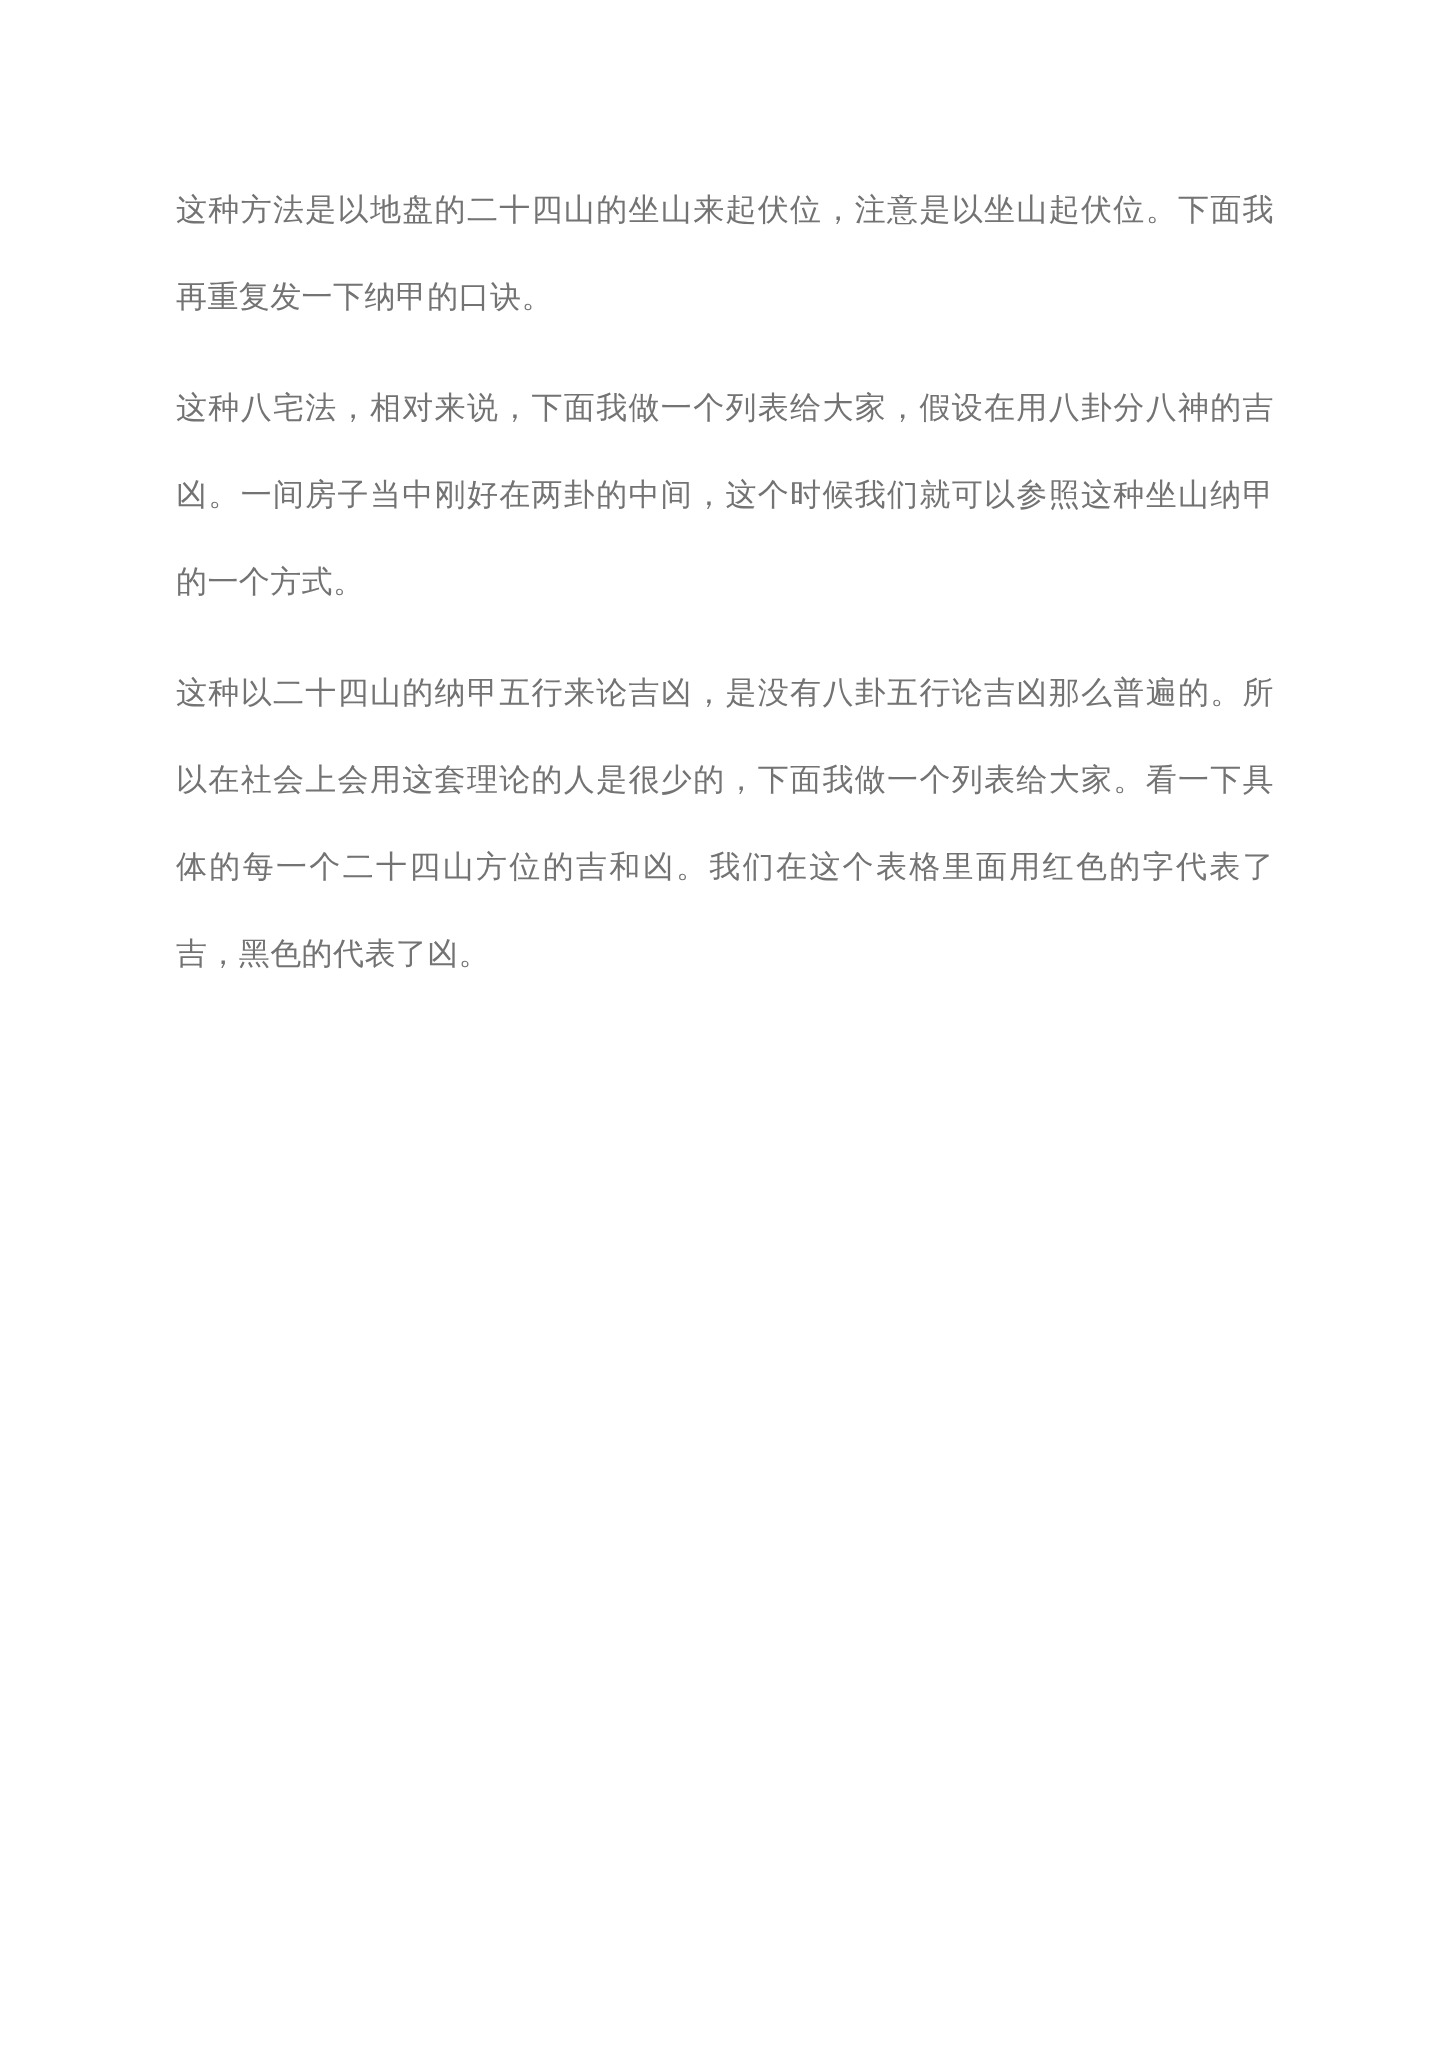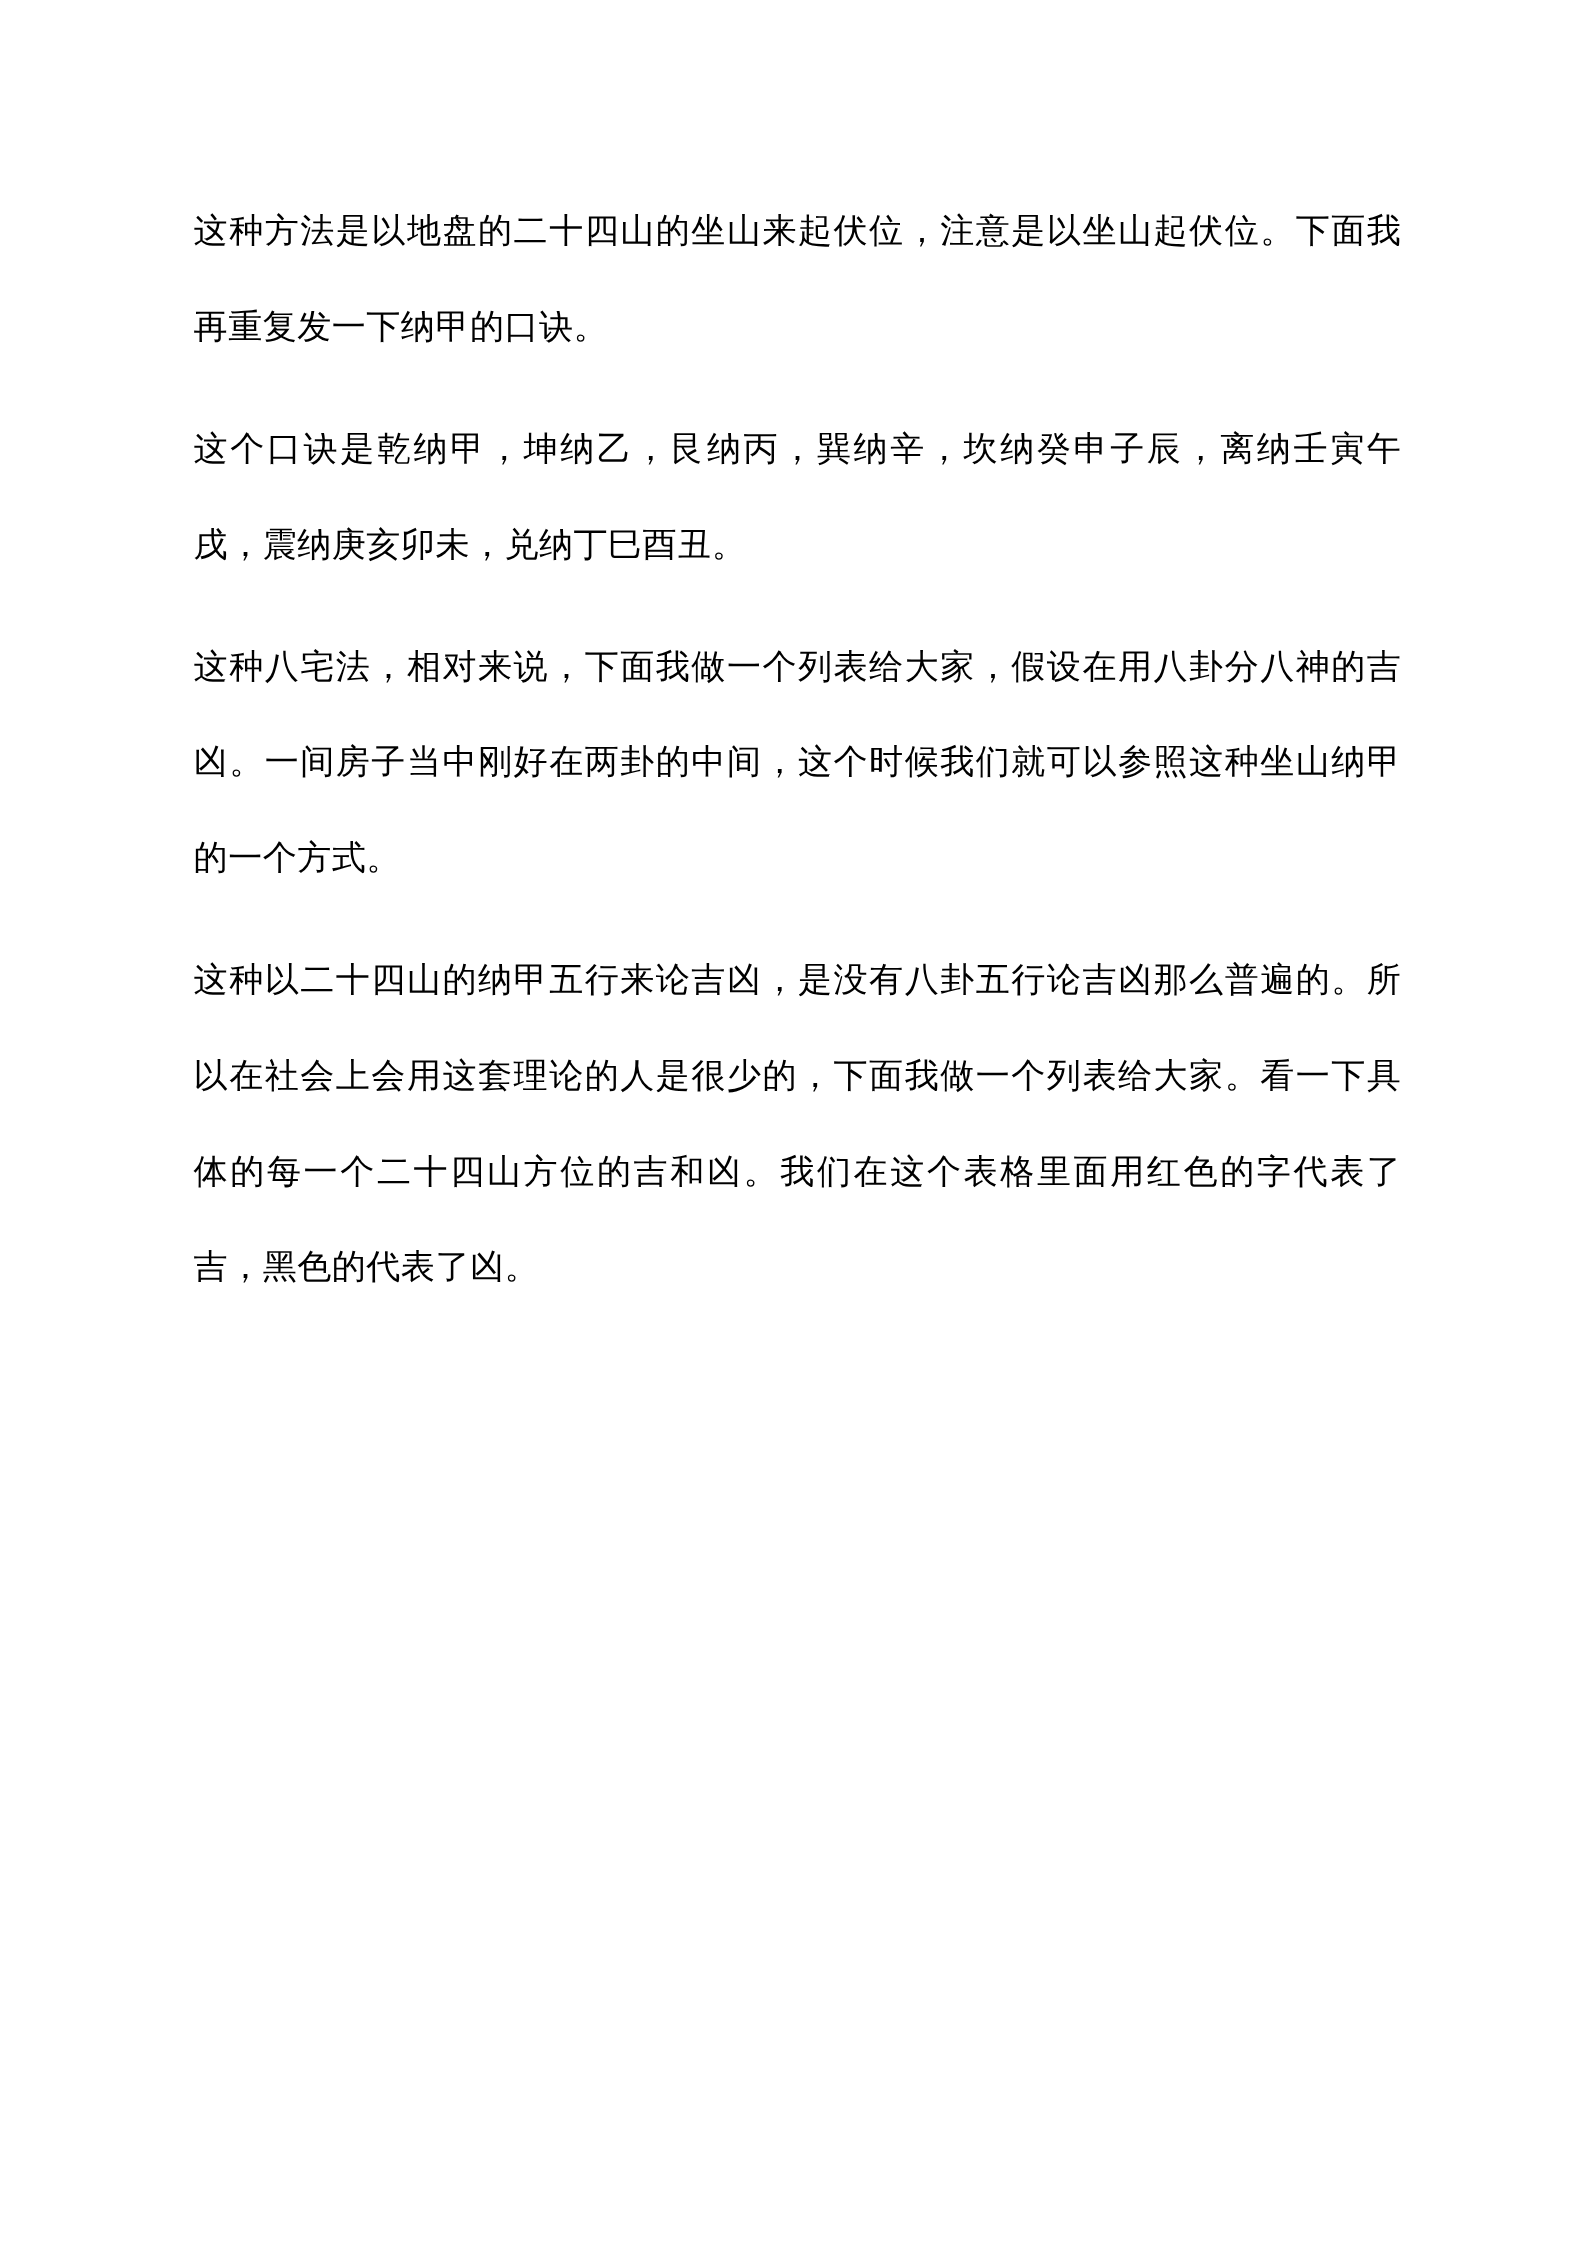--- a/index.html
+++ b/index.html
@@ -20,33 +20,32 @@
     background: #ffffff;
     padding: 166px 176px 0 176px;
   }
   .doc-body {
     width: 1098px;
   }
   .doc-body p {
     margin: 0 0 24px 0;
     font-size: 31px;
     line-height: 87px;
-    color: #000000;
+    color: #737373;
     text-align: justify;
     text-justify: inter-ideograph;
     letter-spacing: 0.4px;
     word-break: break-all;
   }
   .doc-body p:last-child {
     margin-bottom: 0;
   }
 </style>
 </head>
 <body>
 
 <div class="doc-page">
   <div class="doc-body">
     <p>这种方法是以地盘的二十四山的坐山来起伏位，注意是以坐山起伏位。下面我再重复发一下纳甲的口诀。</p>
-    <p>这个口诀是乾纳甲，坤纳乙，艮纳丙，巽纳辛，坎纳癸申子辰，离纳壬寅午戌，震纳庚亥卯未，兑纳丁巳酉丑。</p>
     <p>这种八宅法，相对来说，下面我做一个列表给大家，假设在用八卦分八神的吉凶。一间房子当中刚好在两卦的中间，这个时候我们就可以参照这种坐山纳甲的一个方式。</p>
     <p>这种以二十四山的纳甲五行来论吉凶，是没有八卦五行论吉凶那么普遍的。所以在社会上会用这套理论的人是很少的，下面我做一个列表给大家。看一下具体的每一个二十四山方位的吉和凶。我们在这个表格里面用红色的字代表了吉，黑色的代表了凶。</p>
   </div>
 </div>
 
 </body></html>

